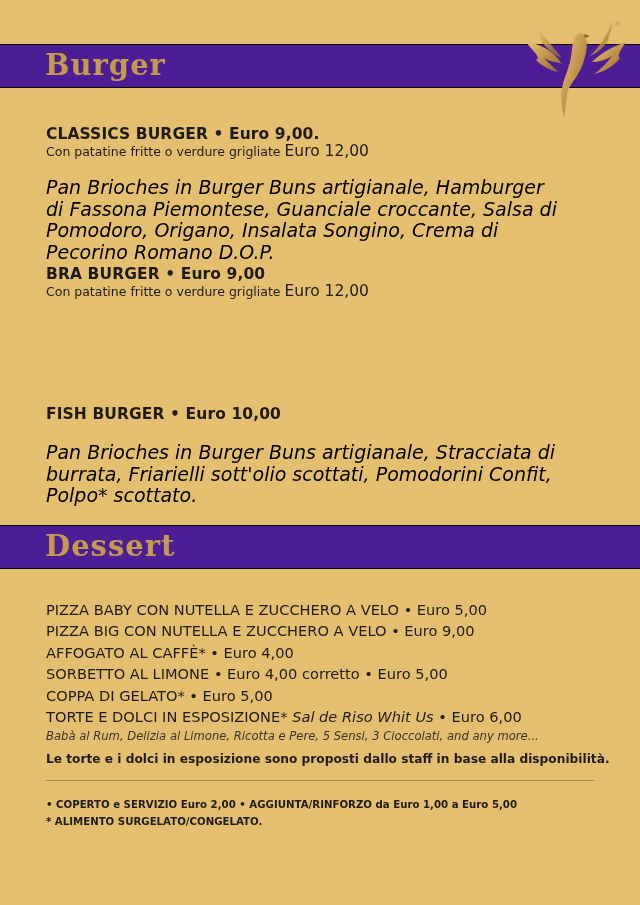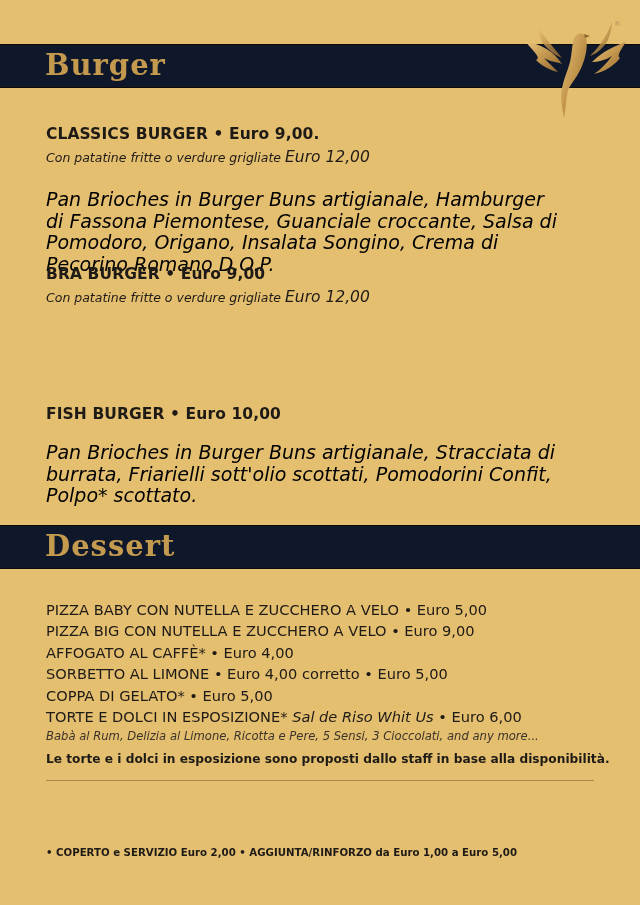--- a/index.html
+++ b/index.html
@@ -12,21 +12,21 @@
     body {
       position: relative;
       font-family: "DejaVu Sans", "Liberation Sans", sans-serif;
       color: #1e1a16;
     }
     .section-bar {
       position: absolute;
       left: 0;
       width: 640px;
       height: 44px;
-      background: #0f172a;
+      background: #4c1d95;
       border-top: 1px solid #0d0b0a;
       border-bottom: 1px solid #0d0b0a;
     }
     .section-bar .bar-title {
       position: absolute;
       left: 45px;
       top: 3px;
       font-family: "DejaVu Serif", "Liberation Serif", serif;
       font-weight: bold;
       font-size: 29px;
@@ -60,23 +60,22 @@
     }
     .item-head {
       font-size: 15.5px;
       font-weight: 700;
       letter-spacing: 0.1px;
       line-height: 20px;
       white-space: nowrap;
     }
     .item-sub {
       font-size: 12.5px;
-      line-height: 27px;
-      white-space: nowrap;
-      font-style: italic;
+      line-height: 14px;
+      white-space: nowrap;
     }
     .item-sub .alt-price {
       font-size: 15.5px;
       font-weight: 500;
     }
     .item-desc {
       margin-top: 18px;
       font-size: 19px;
       font-style: italic;
       line-height: 21.5px;
@@ -128,21 +127,20 @@
       position: absolute;
       left: 46px;
       top: 797px;
       width: 560px;
     }
     .footnote-line {
       font-size: 10.2px;
       font-weight: 600;
       line-height: 16.5px;
       white-space: nowrap;
-      margin-top: 48px;
     }
     .footnote-italic {
       margin-top: 1px;
       font-size: 10.3px;
       font-style: italic;
       line-height: 13.5px;
       color: #4a3f33;
     }
   </style>
 </head>

